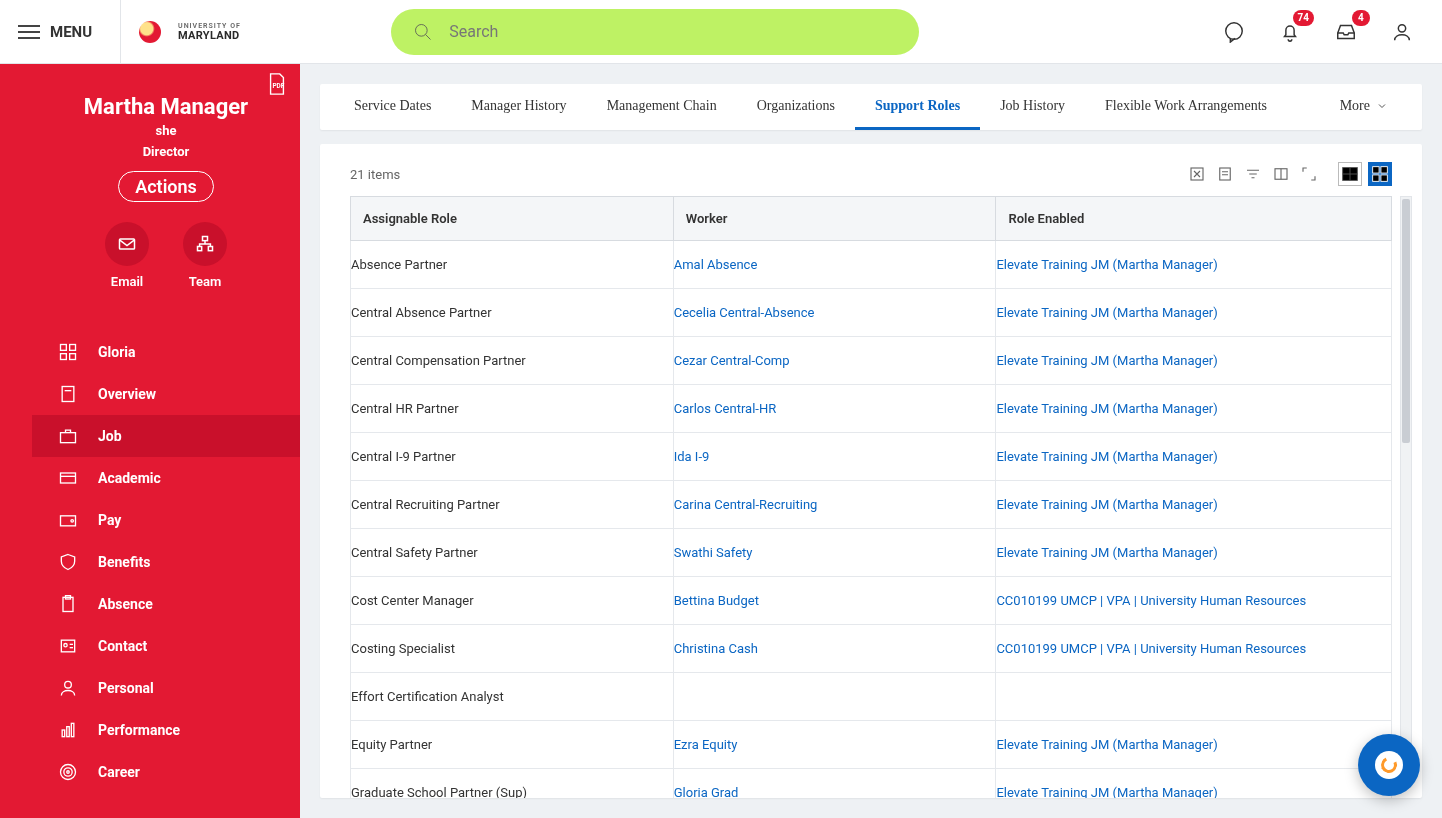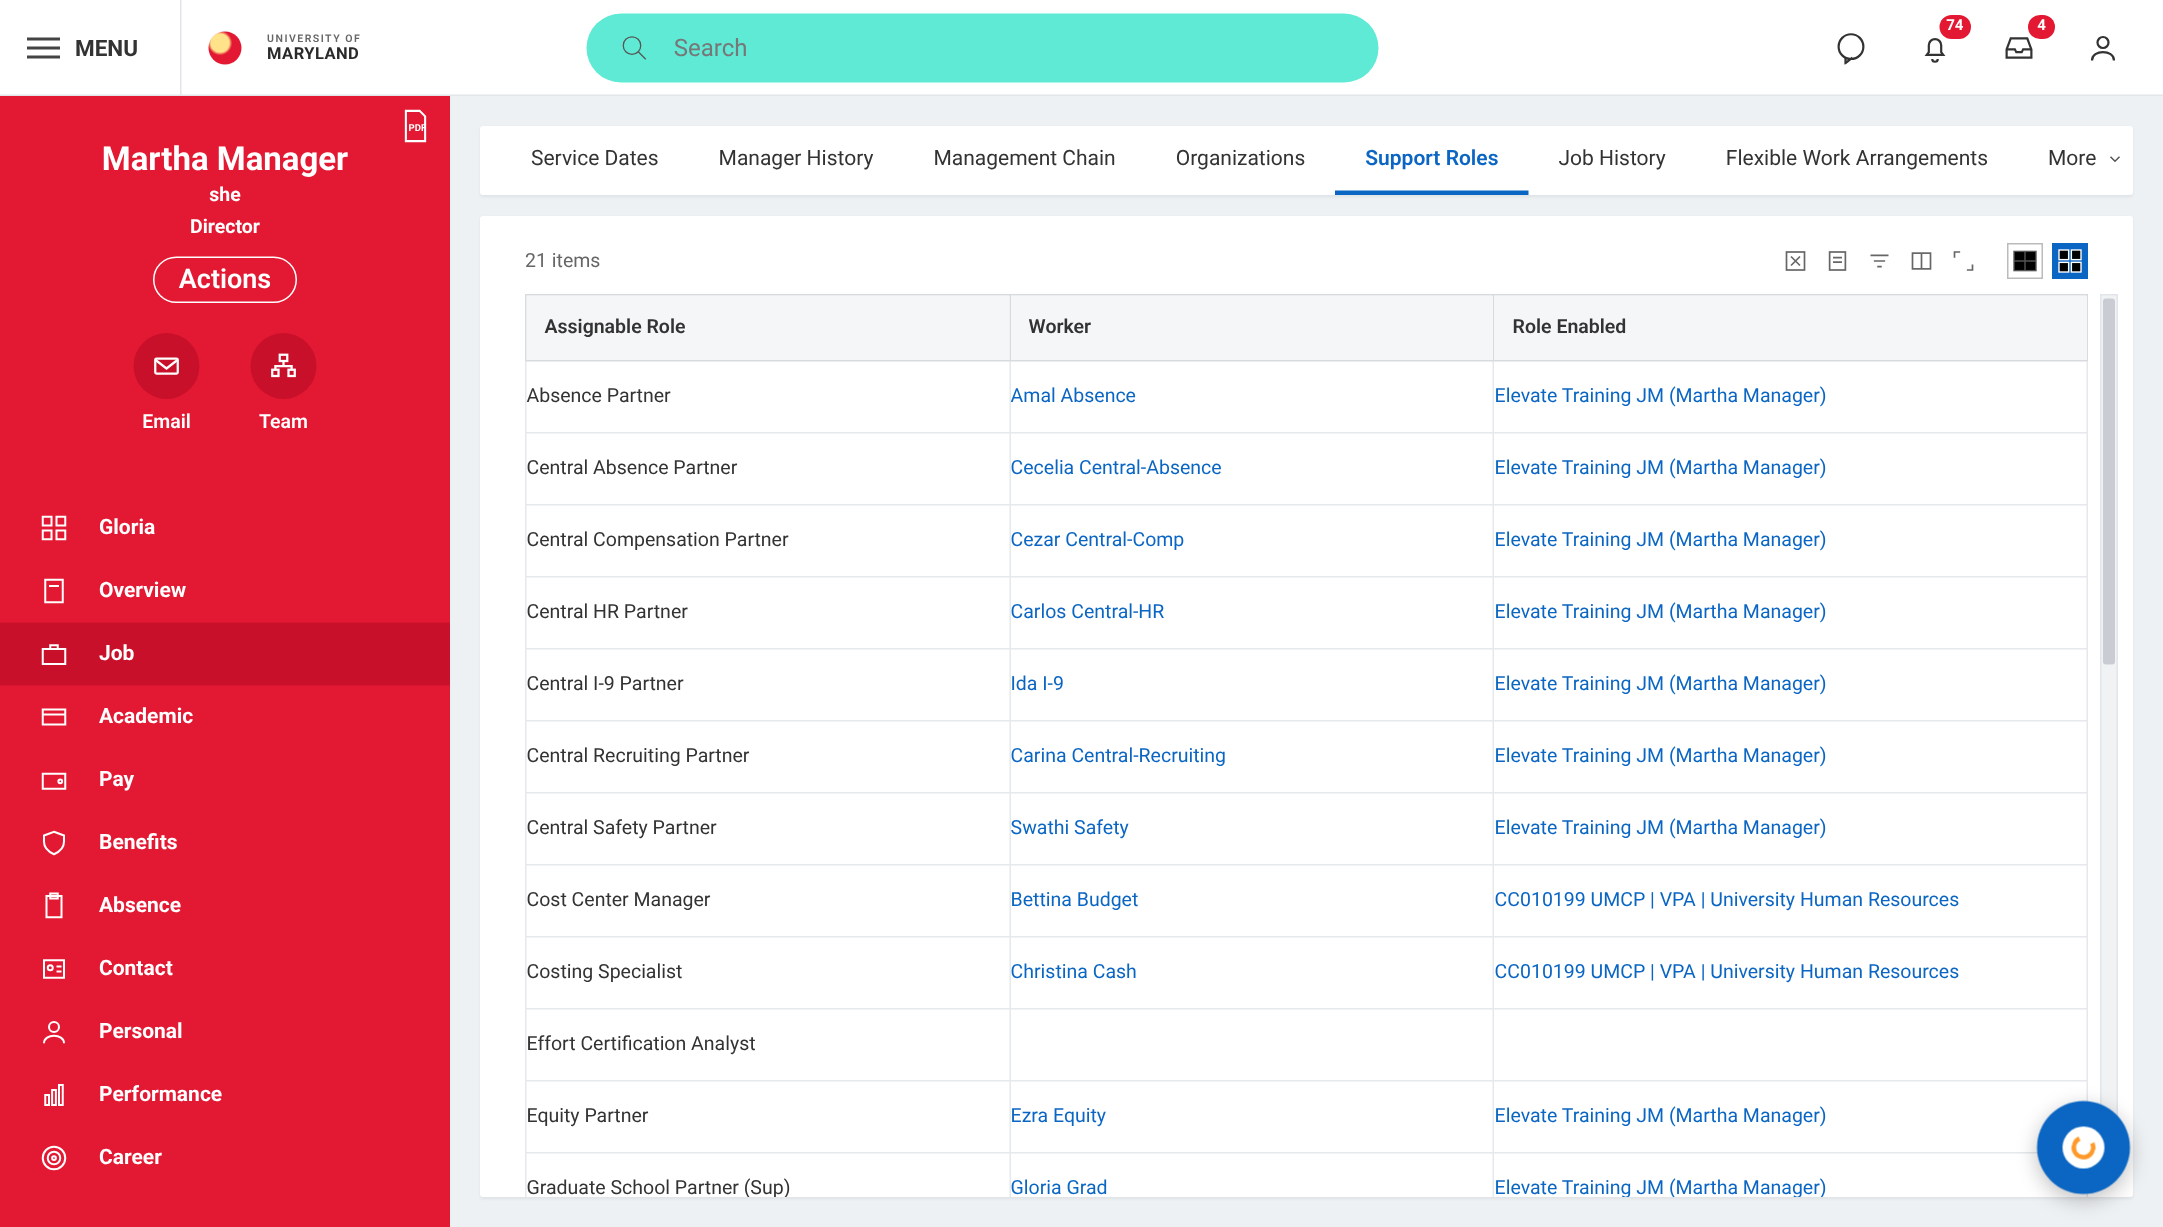--- a/index.html
+++ b/index.html
@@ -10,52 +10,52 @@
   .topbar { height: 64px; background: #fff; display: flex; align-items: center; padding: 0 18px; border-bottom: 1px solid #e2e5e9; position: relative; z-index: 5;}
   .menu-btn { display: flex; align-items: center; gap: 10px; cursor: pointer; font-weight: 700; font-size: 15px; color: #333; }
   .hamburger { width: 22px; display: flex; flex-direction: column; gap: 4px; }
   .hamburger span { height: 2px; background: #444; width: 100%; }
   .divider-v { width: 1px; height: 64px; background: #e2e5e9; margin: 0 18px 0 28px;}
   .logo { display:flex; align-items:center; gap:17px; }
   .logo-globe { width:22px; height:22px; border-radius:50%; background: radial-gradient(circle at 35% 35%, #ffe28a 0 30%, #e31933 40%);}
   .logo-text { font-size:11px; font-weight:700; letter-spacing:0.3px; color:#2a2a2a; line-height:1; }
   .logo-text small{display:block; font-size:7px; letter-spacing:1px; color:#666; font-weight:600;}
   .search-wrap { flex:0 0 auto; margin-left:auto; margin-right:auto; }
-  .search { width:528px; height:46px; border-radius:999px; background:#5eead4; display:flex; align-items:center; gap:16px; padding:0 22px; color:#777; }
+  .search { width:528px; height:46px; border-radius:999px; background:#bef264; display:flex; align-items:center; gap:16px; padding:0 22px; color:#777; }
   .search svg { width:20px; height:20px; stroke:#555; }
   .top-icons { margin-left:auto; display:flex; align-items:center; gap:28px; padding-right:8px;}
   .icon-btn { position:relative; cursor:pointer; display:flex; align-items:center; justify-content:center; width:28px;height:28px;}
   .icon-btn svg { width:22px; height:22px; stroke:#333; fill:none; stroke-width:1.6;}
   .badge { position:absolute; top:-8px; right:-10px; background:#e31933; color:#fff; font-size:10px; font-weight:700; border-radius:999px; padding:2px 5px; min-width:18px; text-align:center; line-height:1.2;}
 
   
   .shell { flex:1; display:flex; min-height:0; }
 
   
-  .sidebar { width:300px; background:#e31933; color:#fff; display:flex; flex-direction:column; position:relative; }
+  .sidebar { width:300px; background:#e31933; color:#fff; display:flex; flex-direction:column; position:relative;padding-left:32px; }
   .pdf-icon { position:absolute; top:8px; right:12px; width:22px; height:24px; }
   .pdf-icon svg{width:100%;height:100%;}
   .profile { text-align:center; padding:30px 16px 18px;}
   .profile h1 { font-size:22px; font-weight:700; }
   .profile .pronoun { font-size:13px; margin-top:4px; font-weight:700;}
   .profile .title { font-size:13px; font-weight:700; margin-top:6px;}
   .actions-btn { margin:12px auto 0; display:inline-block; border:1.5px solid #fff; border-radius:999px; padding:4px 16px; font-size:18px; font-weight:600; cursor:pointer;}
   .profile-btns { display:flex; justify-content:center; gap:34px; margin-top:20px; }
   .circle-btn { display:flex; flex-direction:column; align-items:center; gap:8px; font-size:13px; font-weight:600; cursor:pointer;}
   .circle-btn .circle{ width:44px; height:44px; border-radius:50%; background:#c9102b; display:flex; align-items:center; justify-content:center;}
   .circle-btn svg{width:20px;height:20px;stroke:#fff;fill:none;stroke-width:1.8;}
   .nav { margin-top:24px; }
   .nav-item { display:flex; align-items:center; gap:20px; padding:11px 26px; font-size:14px; font-weight:700; cursor:pointer;}
   .nav-item.active { background:#c9102b; }
   .nav-item svg{width:20px;height:20px;stroke:#fff;fill:none;stroke-width:1.6;}
 
   
   .main { flex:1; display:flex; flex-direction:column; min-width:0; }
   .tabs-card { background:#fff; margin:20px 20px 0 20px; border-radius:2px; box-shadow:0 1px 2px rgba(0,0,0,0.06); overflow:hidden;}
-  .tabs { display:flex; align-items:center; padding:0 14px; height:46px; gap:0; overflow:hidden;}
+  .tabs { display:flex; align-items:center; padding:0 14px; height:46px; gap:0; overflow:hidden;font-family:Liberation Serif, serif;}
   .tab { padding:0 20px; height:46px; display:flex; align-items:center; font-size:14px; color:#333; cursor:pointer; border-bottom:3px solid transparent; white-space:nowrap;}
   .tab.active { color:#0b66c3; border-bottom-color:#0b66c3; font-weight:600;}
   .tab.more svg{width:12px;height:12px;margin-left:6px;stroke:#555;fill:none;stroke-width:2;}
   .content-card { background:#fff; margin:14px 20px 20px 20px; border-radius:2px; box-shadow:0 1px 2px rgba(0,0,0,0.06); flex:1; display:flex; flex-direction:column; min-height:0; overflow:hidden;justify-content:space-between;}
   .table-header { display:flex; align-items:center; padding:18px 30px 10px; font-size:13px; color:#666;}
   .table-tools { margin-left:auto; display:flex; align-items:center; gap:6px;}
   .tool { width:22px; height:22px; display:flex;align-items:center;justify-content:center;cursor:pointer; }
   .tool svg{width:18px;height:18px;stroke:#666;fill:none;stroke-width:1.5;}
   .tool-view { width:24px;height:24px; border:1px solid #bbb; display:flex;align-items:center;justify-content:center;}
   .tool-view.primary{ background:#0b66c3; border-color:#0b66c3;}

